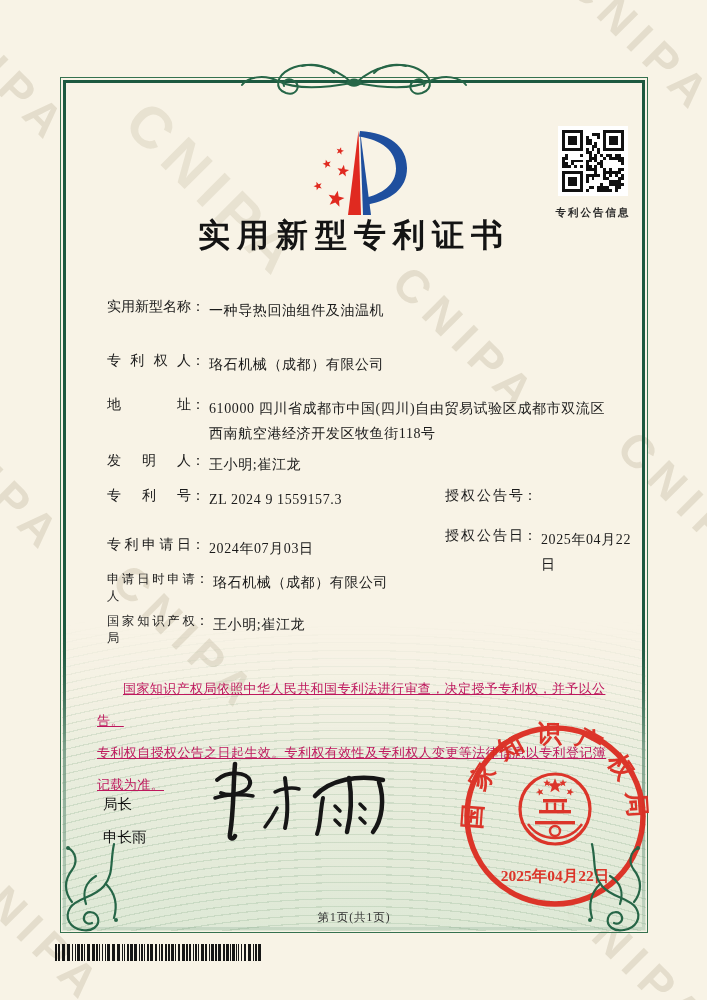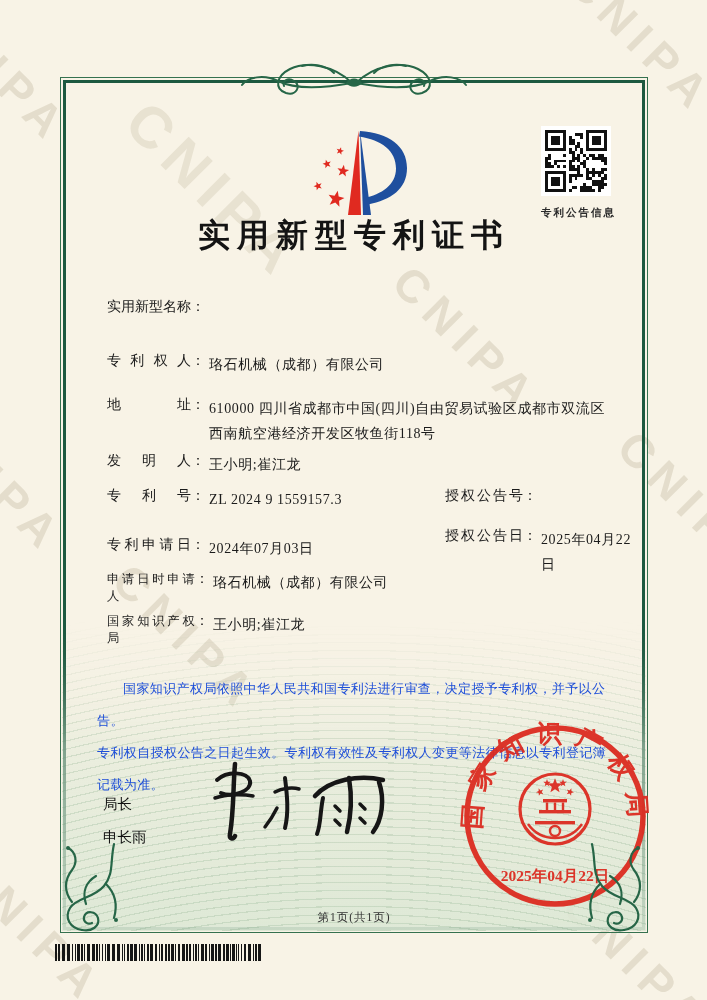--- a/index.html
+++ b/index.html
@@ -23,39 +23,39 @@
       repeating-radial-gradient(circle at 50% 420%, rgba(96,146,104,0.18) 0 1.2px, rgba(0,0,0,0) 1.2px 8px),
       linear-gradient(180deg, rgba(224,234,217,0) 0%, rgba(223,233,215,0.55) 45%, rgba(219,231,212,0.9) 100%);
     -webkit-mask-image:linear-gradient(180deg,transparent 0,#000 40%);
     mask-image:linear-gradient(180deg,transparent 0,#000 40%);}
 
   .ornament{position:absolute;pointer-events:none;}
 
   
   .cert-no{position:absolute;left:40px;top:44px;font-size:15px;letter-spacing:1.5px;color:#1e1e1e;}
   .logo{position:absolute;left:236px;top:40px;width:115px;height:96px;}
-  .qr-wrap{position:absolute;left:474px;top:42px;width:104px;text-align:left;}
+  .qr-wrap{position:absolute;left:474px;top:42px;width:104px;text-align:center;}
   .qr{display:inline-block;background:#fff;padding:4px;line-height:0;}
   .qr-caption{margin-top:6px;font-size:10.5px;letter-spacing:2px;color:#2a2a2a;font-weight:600;}
 
   .title{position:absolute;left:0;right:0;top:130px;text-align:center;font-size:32px;font-weight:700;
          letter-spacing:7px;color:#141414;}
 
   
   .row{position:absolute;left:40px;display:flex;align-items:flex-start;font-size:14px;color:#1b1b1b;}
   .row .lbl{display:inline-block;width:84px;text-align:justify;text-align-last:justify;text-justify:inter-character;flex:none;}
   .row .lbl.wide{width:88px;font-size:12.3px;text-align-last:left;letter-spacing:0.3px;padding-top:1px;}
   .row .lbl.r{width:78px;}
   .row .colon{flex:none;width:18px;}
   .row .val{letter-spacing:0.6px;line-height:1.8;}
   .row .val.addr{width:400px;}
   .rcol{left:378px;}
 
-  .statement{position:absolute;left:30px;right:26px;top:589px;font-size:13px;color:#1d4ed8;
-             line-height:32px;letter-spacing:0.4px;}
+  .statement{position:absolute;left:30px;right:26px;top:589px;font-size:13px;color:#be185d;
+             line-height:32px;letter-spacing:0.4px;text-decoration:underline;}
   .statement .ind{text-indent:26px;}
 
   .signer{position:absolute;left:36px;top:704px;font-size:14.5px;font-weight:400;color:#111;line-height:33px;}
   .signature{position:absolute;left:130px;top:670px;width:212px;height:96px;}
 
   .seal{position:absolute;left:392px;top:636px;width:192px;height:192px;opacity:0.94;}
 
   .page-no{position:absolute;left:0;right:0;top:826px;text-align:center;font-size:11.5px;color:#333;letter-spacing:1px;}
 
   .barcode{position:absolute;left:55px;top:944px;width:215px;height:17px;white-space:nowrap;font-size:0;}
@@ -325,20 +325,21 @@
               <rect x="6" y="20" width="1" height="1" fill="#111"></rect>
             </svg></span>
         <div class="qr-caption">专利公告信息</div>
       </div>
 
       <div class="title">实用新型专利证书</div>
 
       <div class="row" style="top:214px">
         <span class="lbl">实用新型名称</span>
         <span class="colon">：</span>
+        <span class="val">一种导热回油组件及油温机</span>
       </div>
       <div class="row" style="top:268px">
         <span class="lbl">专利权人</span>
         <span class="colon">：</span>
         <span class="val">珞石机械（成都）有限公司</span>
       </div>
       <div class="row" style="top:312px">
         <span class="lbl">地址</span>
         <span class="colon">：</span>
         <span class="val addr">610000 四川省成都市中国(四川)自由贸易试验区成都市双流区西南航空港经济开发区牧鱼街118号</span>

